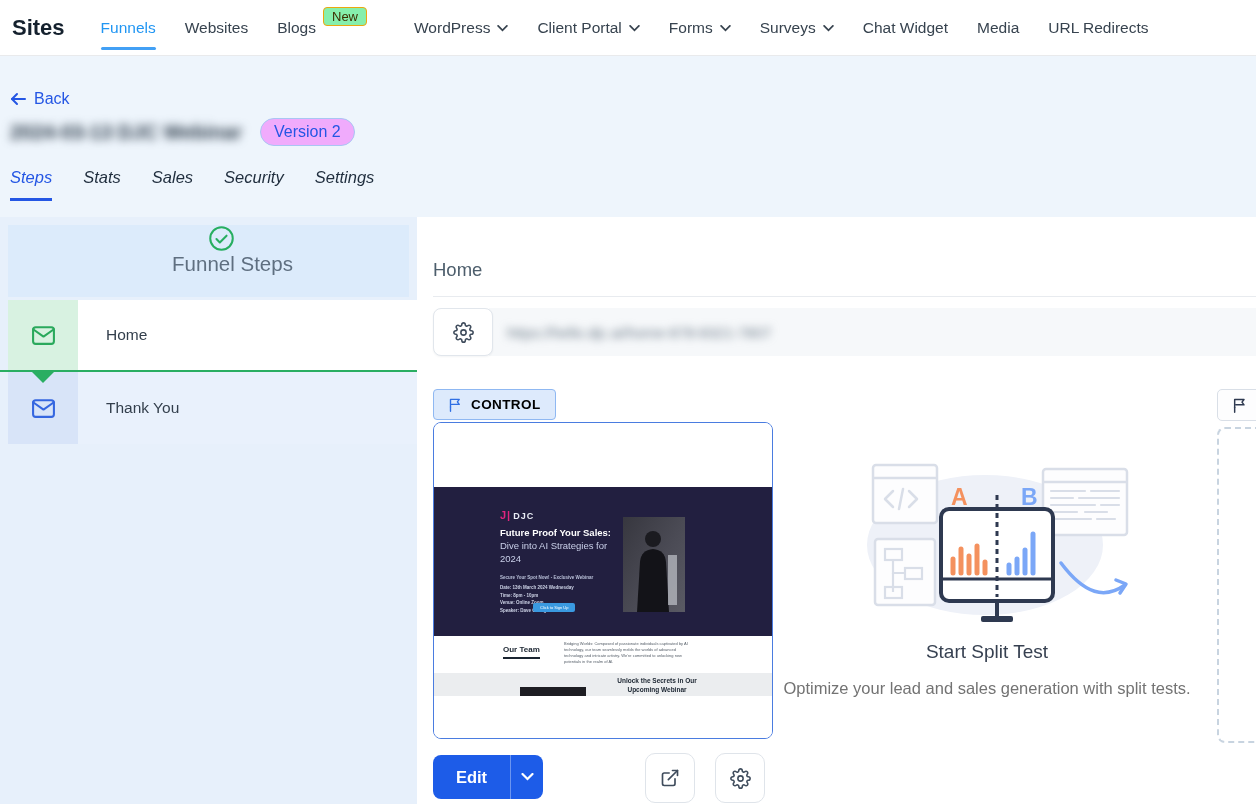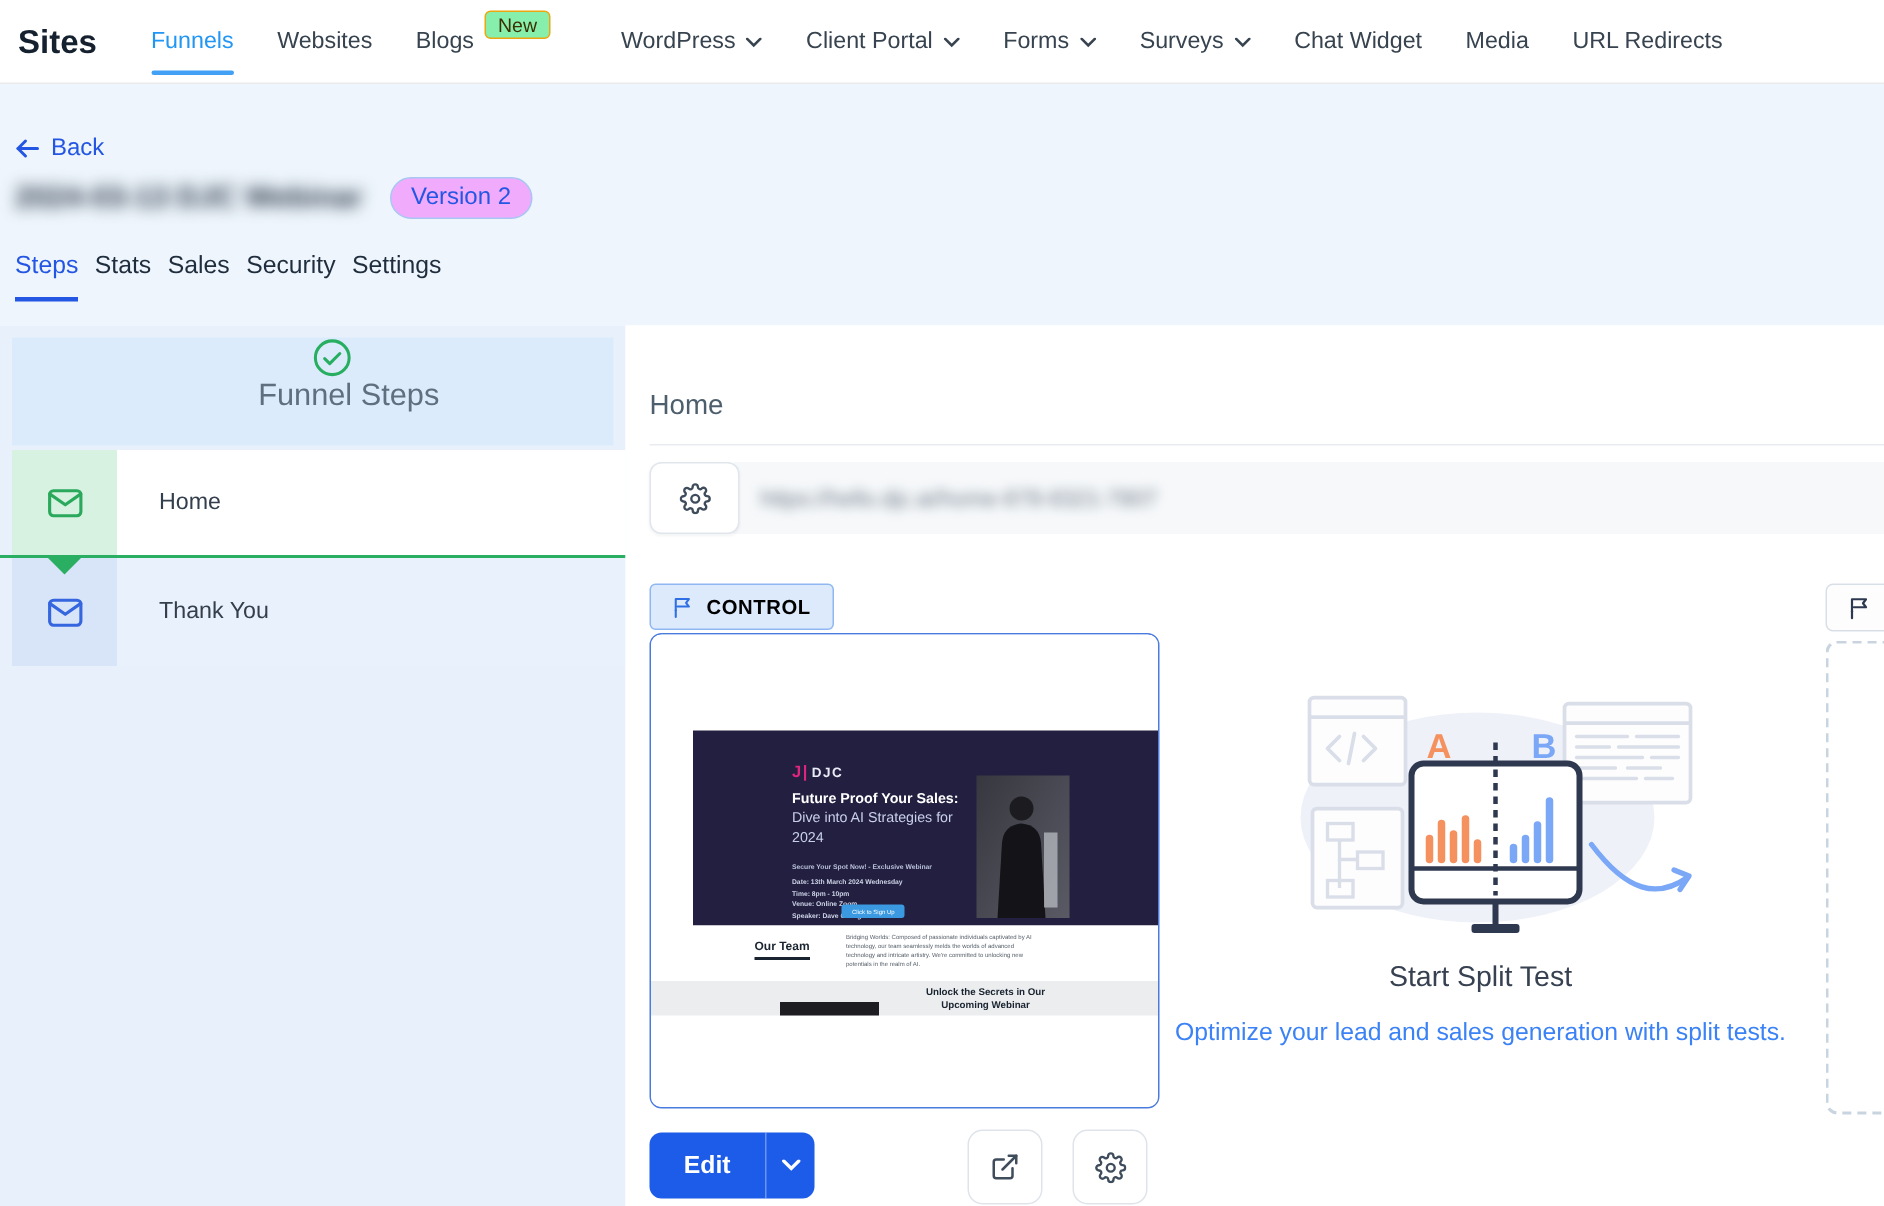--- a/index.html
+++ b/index.html
@@ -23,21 +23,21 @@
 
   
   .fheader { position:absolute; top:56px; left:0; right:0; height:161px; background:#eef5fc; padding:0 10px; }
   .back { position:absolute; top:34px; left:10px; font-size:16px; color:#2456e4; cursor:pointer; display:flex; gap:8px; align-items:center; }
   .title-row { position:absolute; top:62px; left:10px; display:flex; align-items:center; }
   .funnel-title { font-size:20px; font-weight:700; color:#2b3a49; }
   .blurred { filter:blur(5px); user-select:none; }
   .blurred-soft { filter:blur(4px); user-select:none; }
   .version-pill { margin-left:18px; background:#f0abfc; border:1px solid #a9c6f3; color:#2456e4;
              font-size:16px; padding:4px 13px; border-radius:15px; }
-  .ftabs { position:absolute; top:112px; left:10px; display:flex; gap:11px; }
+  .ftabs { position:absolute; top:112px; left:10px; display:flex; gap:31px;font-style:italic; }
   .ftab { font-size:16.5px; color:#1f2d3d; padding-bottom:11px; border-bottom:3px solid transparent; cursor:pointer; }
   .ftab.active { color:#2456e4; border-bottom-color:#2456e4; }
 
   
   .sidebar { position:absolute; top:217px; left:0; width:417px; bottom:0; background:#e7f0fb; }
   .fs-header { margin:8px 8px 3px 8px; height:72px; background:#dcebfb; display:flex; align-items:center; padding-left:25px;flex-direction:column; }
   .fs-header .ttl { font-size:20.5px; color:#5f6f80; margin-left:23px; }
   .step-row { position:relative; height:72px; display:flex; padding-left:8px; cursor:pointer; }
   .icon-cell { width:70px; display:flex; align-items:center; justify-content:center; }
   .label-cell { flex:1; display:flex; align-items:center; padding-left:28px; font-size:15.5px; color:#333f4c; }
@@ -65,21 +65,21 @@
   .variant-badge { position:absolute; top:172px; left:800px; height:32px; display:inline-flex; align-items:center;
              gap:9px; padding:0 14px; background:#fdfdfe; border:1px solid #d9dfe7; border-radius:5px;
              color:#2e3950; font-size:13.5px; font-weight:700; width:120px; }
   .dashed-card { position:absolute; top:210px; left:800px; width:130px; height:316px; background:#fff;
              border:2px dashed #c8d4e0; border-radius:8px; }
 
   
   .preview-card { position:absolute; top:205px; left:16px; width:340px; height:317px; background:#fff;
              border:1px solid #4a7ce0; border-radius:8px; overflow:hidden; cursor:pointer; }
   .pv-pad-top { height:64px; background:#fff; }
-  .pv-hero { height:130px; background:#221f40; position:relative; color:#fff;margin-left:28px; }
+  .pv-hero { height:149px; background:#221f40; position:relative; color:#fff; }
   .pv-logo { position:absolute; top:22px; left:66px; font-size:9px; font-weight:700; color:#e9ecf5; letter-spacing:1px; }
   .pv-logo .mark { color:#e0257e; font-weight:900; font-size:11px; margin-right:2px; }
   .pv-h1 { position:absolute; top:40px; left:66px; width:120px; font-size:9.5px; font-weight:700; line-height:1.35; color:#fff; }
   .pv-h2 { font-weight:400; color:#c9cfe8; }
   .pv-sub { position:absolute; top:88px; left:66px; font-size:4.5px; font-weight:700; color:#b9c0d8; }
   .pv-details { position:absolute; top:97px; left:66px; font-size:4.5px; font-weight:700; color:#cdd3e6; line-height:1.7; }
   .pv-cta { position:absolute; top:116px; left:99px; background:#3a99e0; color:#fff; font-size:4px;
              padding:2px 7px; border-radius:2px; }
   .pv-photo { position:absolute; top:30px; left:189px; width:62px; height:95px;
              background:linear-gradient(120deg,#37373f 0%,#4b4b55 55%,#5a5a64 100%); overflow:hidden; }
@@ -90,21 +90,21 @@
   .pv-team-p { position:absolute; top:5px; left:130px; width:128px; font-size:4px; color:#555e68; line-height:1.5; }
   .pv-gray { height:23px; background:#ebedef; position:relative; overflow:hidden; }
   .pv-gray-img { position:absolute; top:14px; left:86px; width:66px; height:20px; background:#1d1d22; }
   .pv-gray-h { position:absolute; top:4px; left:178px; width:90px; font-size:6.5px; font-weight:700;
              color:#1a2430; text-align:center; line-height:1.35; }
   .pv-pad-bot { height:63px; background:#fff; }
 
   
   .splittest { position:absolute; left:340px; top:230px; width:460px; display:flex; flex-direction:column; align-items:center; }
   .st-title { margin-top:14px; font-size:19px; color:#374151; }
-  .st-desc { margin-top:12px; font-size:16.5px; color:#3b82f6; text-align:center; width:420px; line-height:1.6; }
+  .st-desc { margin-top:12px; font-size:16.5px; color:#737373; text-align:center; width:420px; line-height:1.6; }
 
   
   .edit-btn { position:absolute; top:538px; left:16px; height:44px; width:110px; background:#1d5ce8;
              border-radius:8px; display:flex; color:#fff; cursor:pointer; overflow:hidden; }
   .edit-main { flex:1; display:flex; align-items:center; justify-content:center; font-size:16.5px; font-weight:700;
              border-right:1px solid rgba(255,255,255,.35); }
   .edit-caret { width:32px; display:flex; align-items:center; justify-content:center; }
   .icon-btn { position:absolute; top:536px; width:50px; height:50px; background:#fff; border:1px solid #dfe4ea;
              border-radius:10px; display:flex; align-items:center; justify-content:center; cursor:pointer; }
   .icon-btn.ext { left:228px; }

